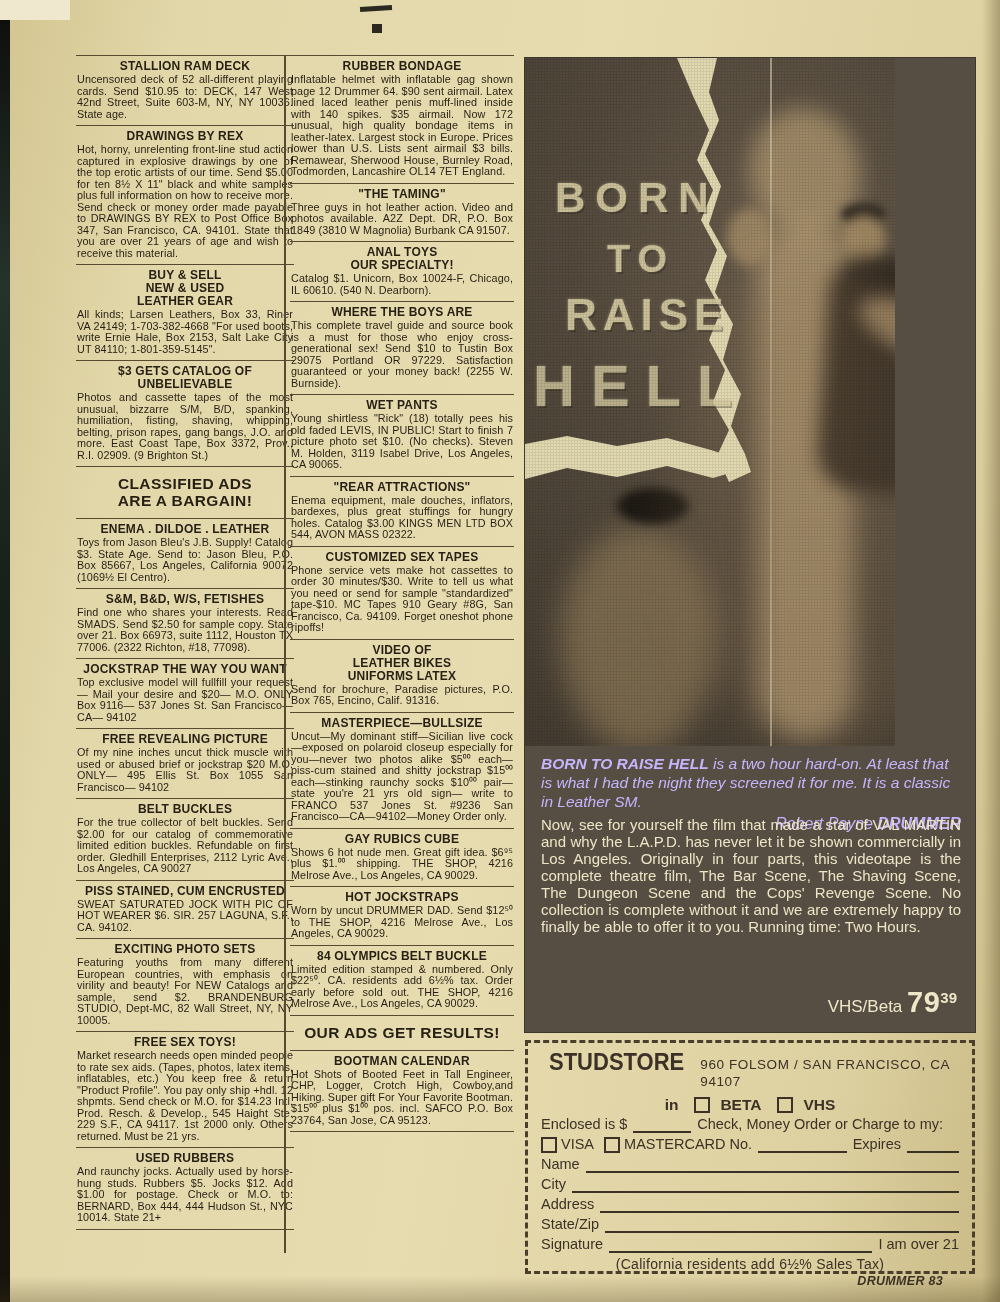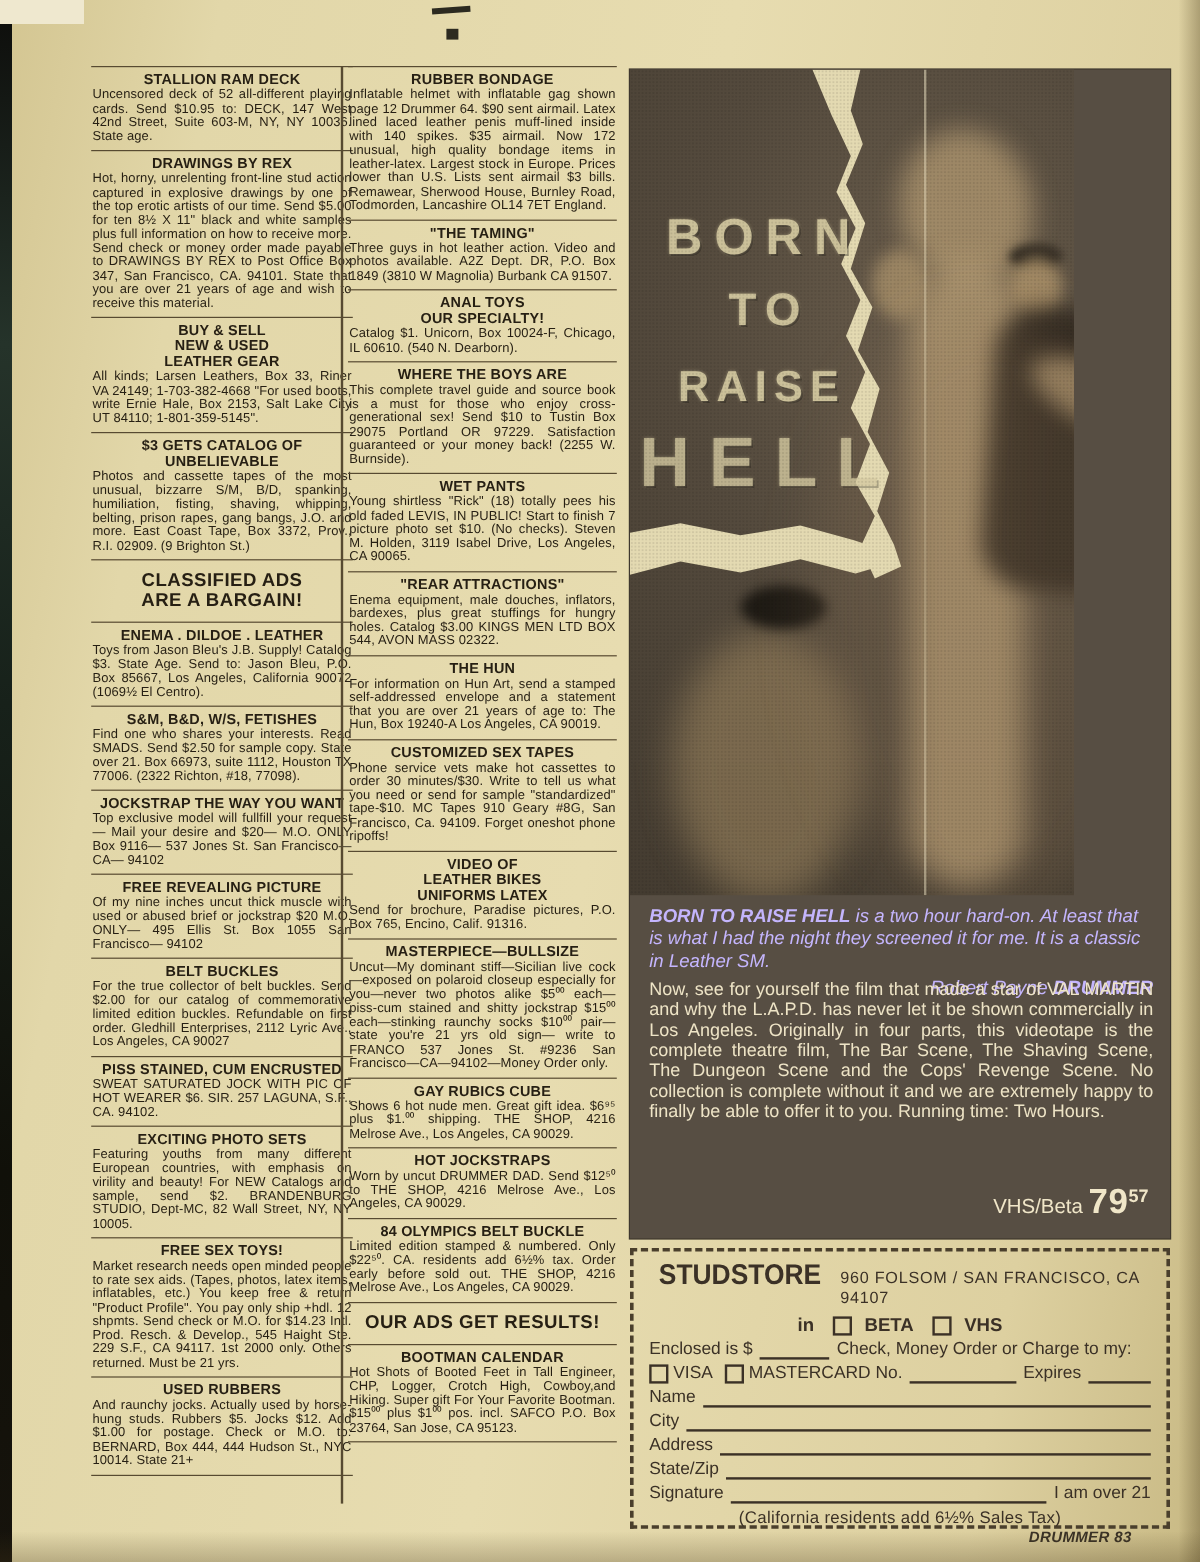--- a/index.html
+++ b/index.html
@@ -180,24 +180,20 @@
   <div class="ad">
     <div class="ad-title">WET PANTS</div>
     <div class="ad-body">Young shirtless "Rick" (18) totally pees his old faded LEVIS, IN PUBLIC! Start to finish 7 picture photo set $10. (No checks). Steven M. Holden, 3119 Isabel Drive, Los Angeles, CA 90065.</div>
   </div>
 
   <div class="ad">
     <div class="ad-title">"REAR ATTRACTIONS"</div>
     <div class="ad-body">Enema equipment, male douches, inflators, bardexes, plus great stuffings for hungry holes. Catalog $3.00 KINGS MEN LTD BOX 544, AVON MASS 02322.</div>
   </div>
 
-  <div class="ad">
-    <div class="ad-title">THE HUN</div>
-    <div class="ad-body">For information on Hun Art, send a stamped self-addressed envelope and a statement that you are over 21 years of age to: The Hun, Box 19240-A Los Angeles, CA 90019.</div>
-  </div>
 
   <div class="ad">
     <div class="ad-title">CUSTOMIZED SEX TAPES</div>
     <div class="ad-body">Phone service vets make hot cassettes to order 30 minutes/$30. Write to tell us what you need or send for sample "standardized" tape-$10. MC Tapes 910 Geary #8G, San Francisco, Ca. 94109. Forget oneshot phone ripoffs!</div>
   </div>
 
   <div class="ad">
     <div class="ad-title">VIDEO OF
 LEATHER BIKES
 UNIFORMS LATEX</div>
@@ -250,34 +246,34 @@
       <div class="blob" style="left:150px;top:200px;width:300px;height:500px;background:rgba(150,125,90,.22);filter:blur(22px);"></div>
 
       <svg class="tear" width="450" height="688" viewBox="0 0 450 688">
         <polygon fill="#e4dab2" points="152,0 192,0 184,34 194,62 180,96 196,128 184,166 202,198 190,234 208,266 198,302 216,336 206,368 220,396 226,414 204,424 192,398 204,372 188,344 200,312 184,282 196,252 180,222 192,192 176,162 188,132 172,102 184,72 168,38"></polygon>
         <polygon fill="#e4dab2" points="0,386 42,378 92,388 142,380 186,392 210,400 222,410 188,420 142,408 92,419 42,410 0,421"></polygon>
       </svg>
       <div class="crease"></div>
 
       <div class="chalk" style="left:30px;top:116px;font-size:42px;letter-spacing:10px;">BORN</div>
       <div class="chalk" style="left:82px;top:180px;font-size:38px;letter-spacing:8px;">TO</div>
-      <div class="chalk" style="left:40px;top:243px;font-size:36px;letter-spacing:6px;">RAISE</div>
+      <div class="chalk" style="left:40px;top:232px;font-size:44px;letter-spacing:6px;">RAISE</div>
       <div class="chalk" style="left:8px;top:294px;font-size:58px;letter-spacing:16px;opacity:.8;">HELL</div>
     </div>
 
     <div class="review">
       <b>BORN TO RAISE HELL</b><span> is a two hour hard-on. At least that is what I had the night they screened it for me. It is a classic in Leather SM.</span>
       <div class="attrib"><span>Robert Payne </span><b>DRUMMER</b></div>
     </div>
 
     <div class="promo-body">Now, see for yourself the film that made a star of VAL MARTIN and why the L.A.P.D. has never let it be shown commercially in Los Angeles. Originally in four parts, this videotape is the complete theatre film, The Bar Scene, The Shaving Scene, The Dungeon Scene and the Cops' Revenge Scene. No collection is complete without it and we are extremely happy to finally be able to offer it to you. Running time: Two Hours.</div>
 
     <div class="price-line">
       <span>VHS/Beta</span>
-      <span class="big">79</span><span class="sup">57</span>
+      <span class="big">79</span><span class="sup">39</span>
     </div>
   </div>
 
   <div class="form">
     <div class="frow" style="align-items:baseline;">
       <span class="logo">STUDSTORE</span>
       <span class="addr">960 FOLSOM / SAN FRANCISCO, CA 94107</span>
     </div>
     <div class="frow center">
       <span class="informat">

